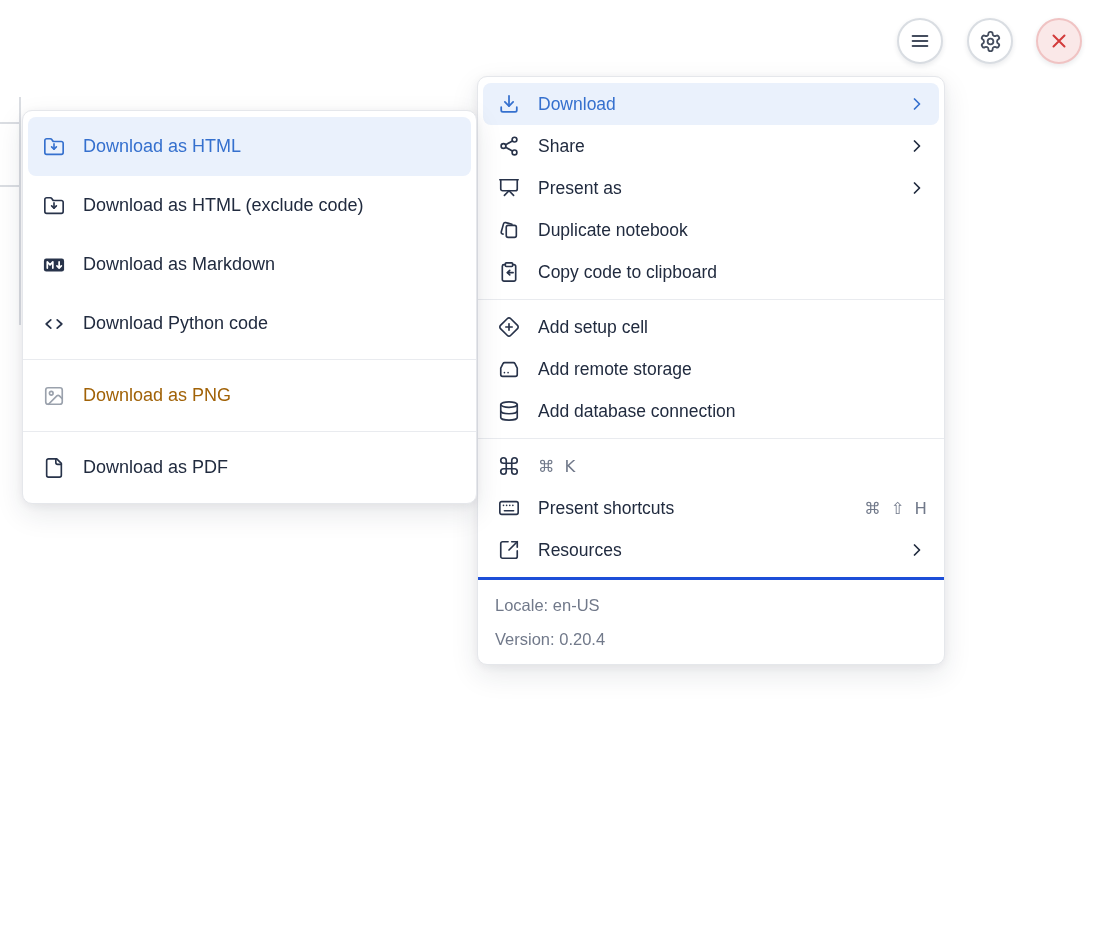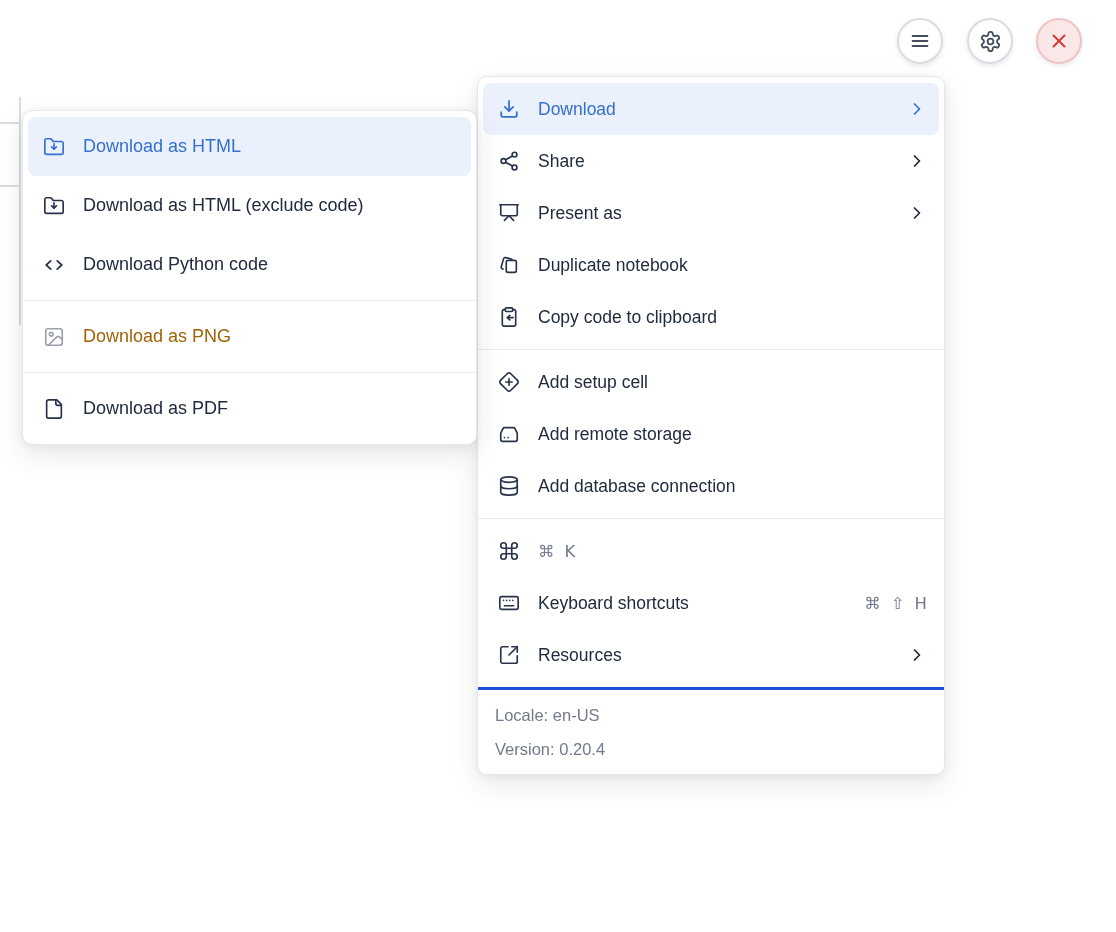--- a/index.html
+++ b/index.html
@@ -29,21 +29,21 @@
     position:absolute; background:#ffffff;
     border:1px solid #E5E7EB; border-radius:10px;
     box-shadow:0 10px 28px rgba(30,41,59,.10), 0 2px 8px rgba(30,41,59,.06);
     padding:6px 0;
   }
   .menu-left  { left:22px;  top:86px; width:455px; z-index:3;margin-top:24px; }
   .menu-right { left:477px; top:76px; width:468px; z-index:2; }
 
   .mi {
     display:flex; align-items:center; gap:18px;
-    height:52px; margin:0 5px; padding:0 12px 0 15px;
+    height:42px; margin:0 5px; padding:0 12px 0 15px;
     border-radius:8px; cursor:pointer;
     font-size:17.5px; white-space:nowrap;
   }
   .menu-left .mi { height:59px; font-size:18px; }
   .mi .ic { flex:none; width:22px; height:22px; display:flex; align-items:center; justify-content:center; color:#28334A; }
   .mi .lbl { flex:1; overflow:hidden; }
   .mi .chev { flex:none; width:20px; height:20px; display:flex; color:#212B3F; }
   .mi.active { background:#EAF1FC; color:#3570CE; }
   .mi.active .ic, .mi.active .chev { color:#3570CE; }
   .mi.disabled { color:#a16207; cursor:default; }
@@ -107,20 +107,30 @@
     <span class="ic">
       <svg width="22" height="22" viewBox="0 0 24 24" fill="none" stroke="currentColor" stroke-width="1.8" stroke-linecap="round" stroke-linejoin="round">
           <path d="M20 20a2 2 0 0 0 2-2V8a2 2 0 0 0-2-2h-7.9a2 2 0 0 1-1.69-.9L9.6 3.9A2 2 0 0 0 7.93 3H4a2 2 0 0 0-2 2v13a2 2 0 0 0 2 2Z"></path>
           <path d="M12 8.6v5.8"></path>
           <path d="m9.4 11.9 2.6 2.5 2.6-2.5"></path>
         </svg>
     </span>
     <span class="lbl">Download as HTML (exclude code)</span>
   </div>
 
+  <div class="mi">
+    <span class="ic">
+      <svg width="22" height="22" viewBox="0 0 24 24">
+          <rect x="1" y="5" width="22" height="14" rx="2.5" fill="currentColor"></rect>
+          <path d="M4.7 15.3V8.7l3 3.1 3-3.1v6.6" stroke="#ffffff" stroke-width="1.9" fill="none" stroke-linecap="round" stroke-linejoin="round"></path>
+          <path d="M17.6 8.7v6.4M15.2 13l2.4 2.3 2.4-2.3" stroke="#ffffff" stroke-width="1.9" fill="none" stroke-linecap="round" stroke-linejoin="round"></path>
+        </svg>
+    </span>
+    <span class="lbl">Download as Markdown</span>
+  </div>
 
   <div class="mi">
     <span class="ic">
       <svg width="22" height="22" viewBox="0 0 24 24" fill="none" stroke="currentColor" stroke-width="1.9" stroke-linecap="round" stroke-linejoin="round">
           <path d="m8.5 7.5-5 4.5 5 4.5"></path>
           <path d="m15.5 7.5 5 4.5-5 4.5"></path>
         </svg>
     </span>
     <span class="lbl">Download Python code</span>
   </div>
@@ -280,21 +290,21 @@
     <span class="ic">
       <svg width="22" height="22" viewBox="0 0 24 24" fill="none" stroke="currentColor" stroke-width="1.8" stroke-linecap="round" stroke-linejoin="round">
           <rect x="2" y="5" width="20" height="14" rx="2"></rect>
           <path d="M6 9.2h.01"></path>
           <path d="M9.4 9.2h.01"></path>
           <path d="M12.8 9.2h.01"></path>
           <path d="M16.2 9.2h.01"></path>
           <path d="M7 15h10"></path>
         </svg>
     </span>
-    <span class="lbl">Keyboard shortcuts</span>
+    <span class="lbl">Present shortcuts</span>
     <span class="keys">
       <span>⌘</span>
       <span>⇧</span>
       <span>H</span>
     </span>
   </div>
 
   <div class="mi">
     <span class="ic">
       <svg width="22" height="22" viewBox="0 0 24 24" fill="none" stroke="currentColor" stroke-width="1.8" stroke-linecap="round" stroke-linejoin="round">

